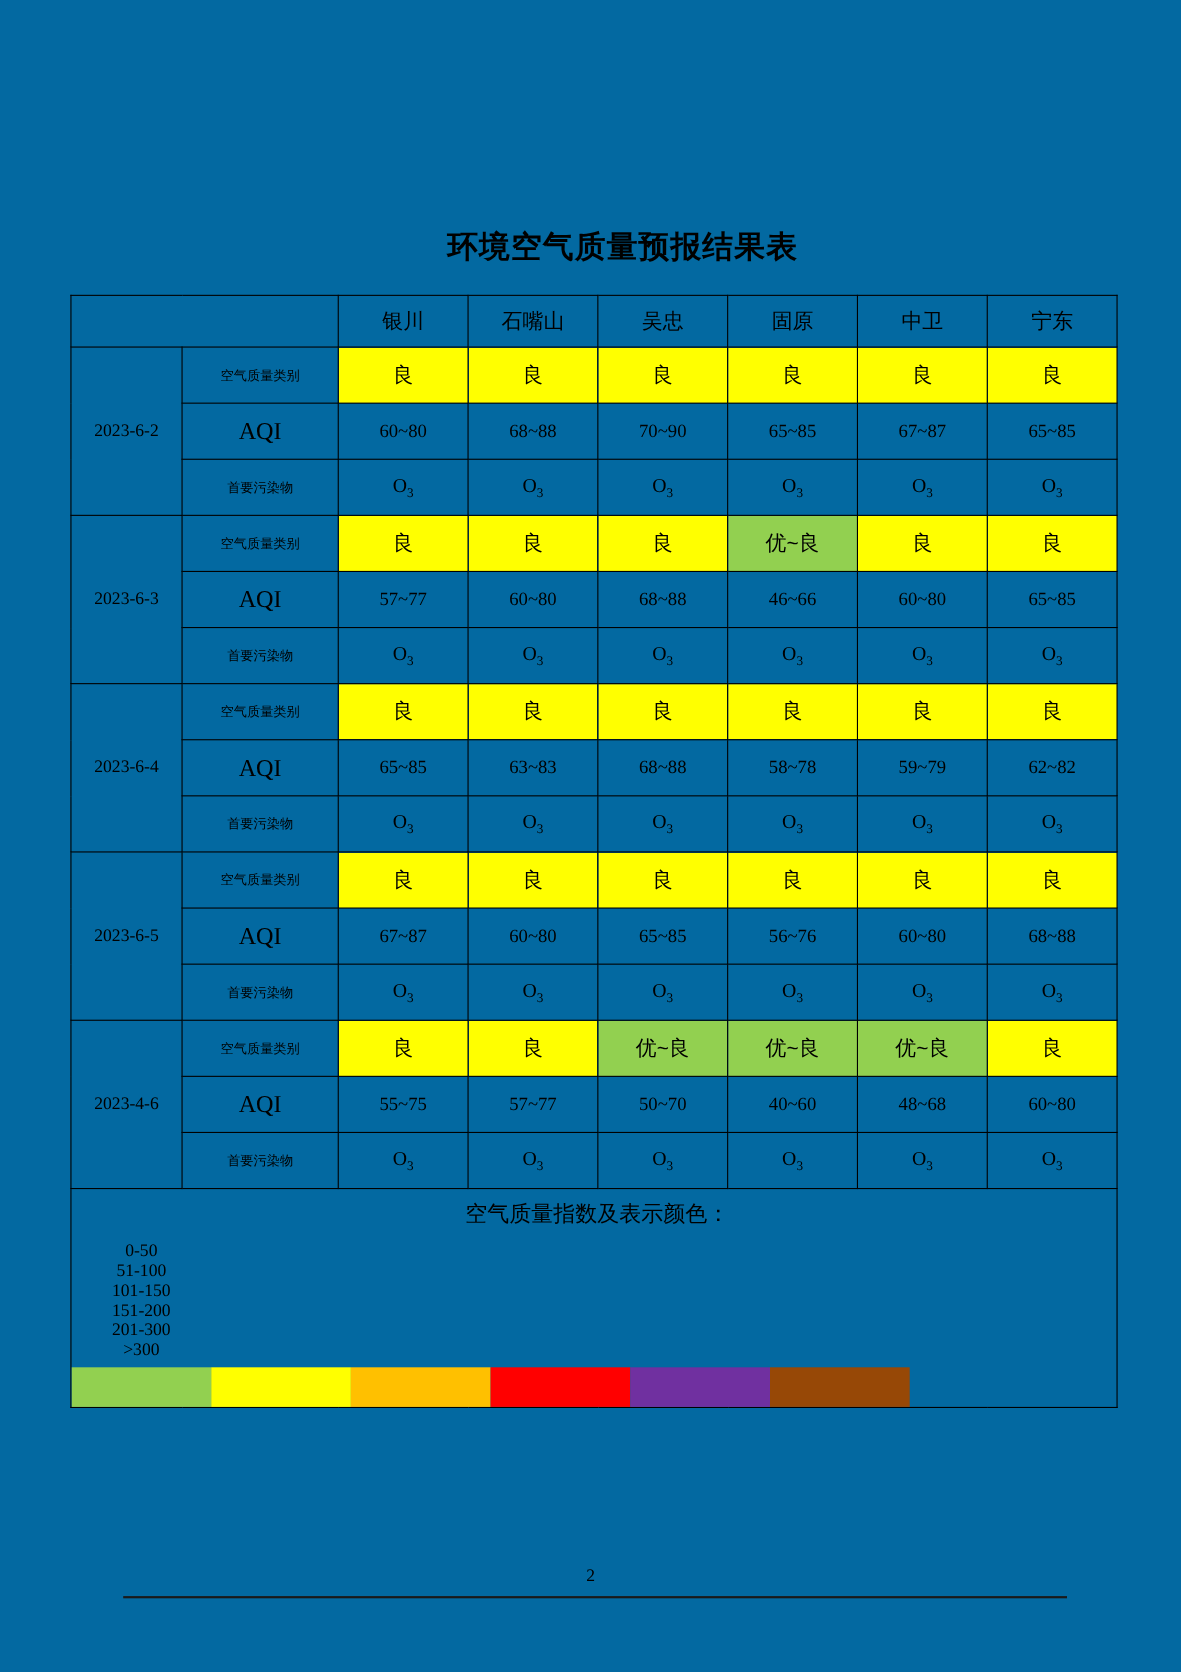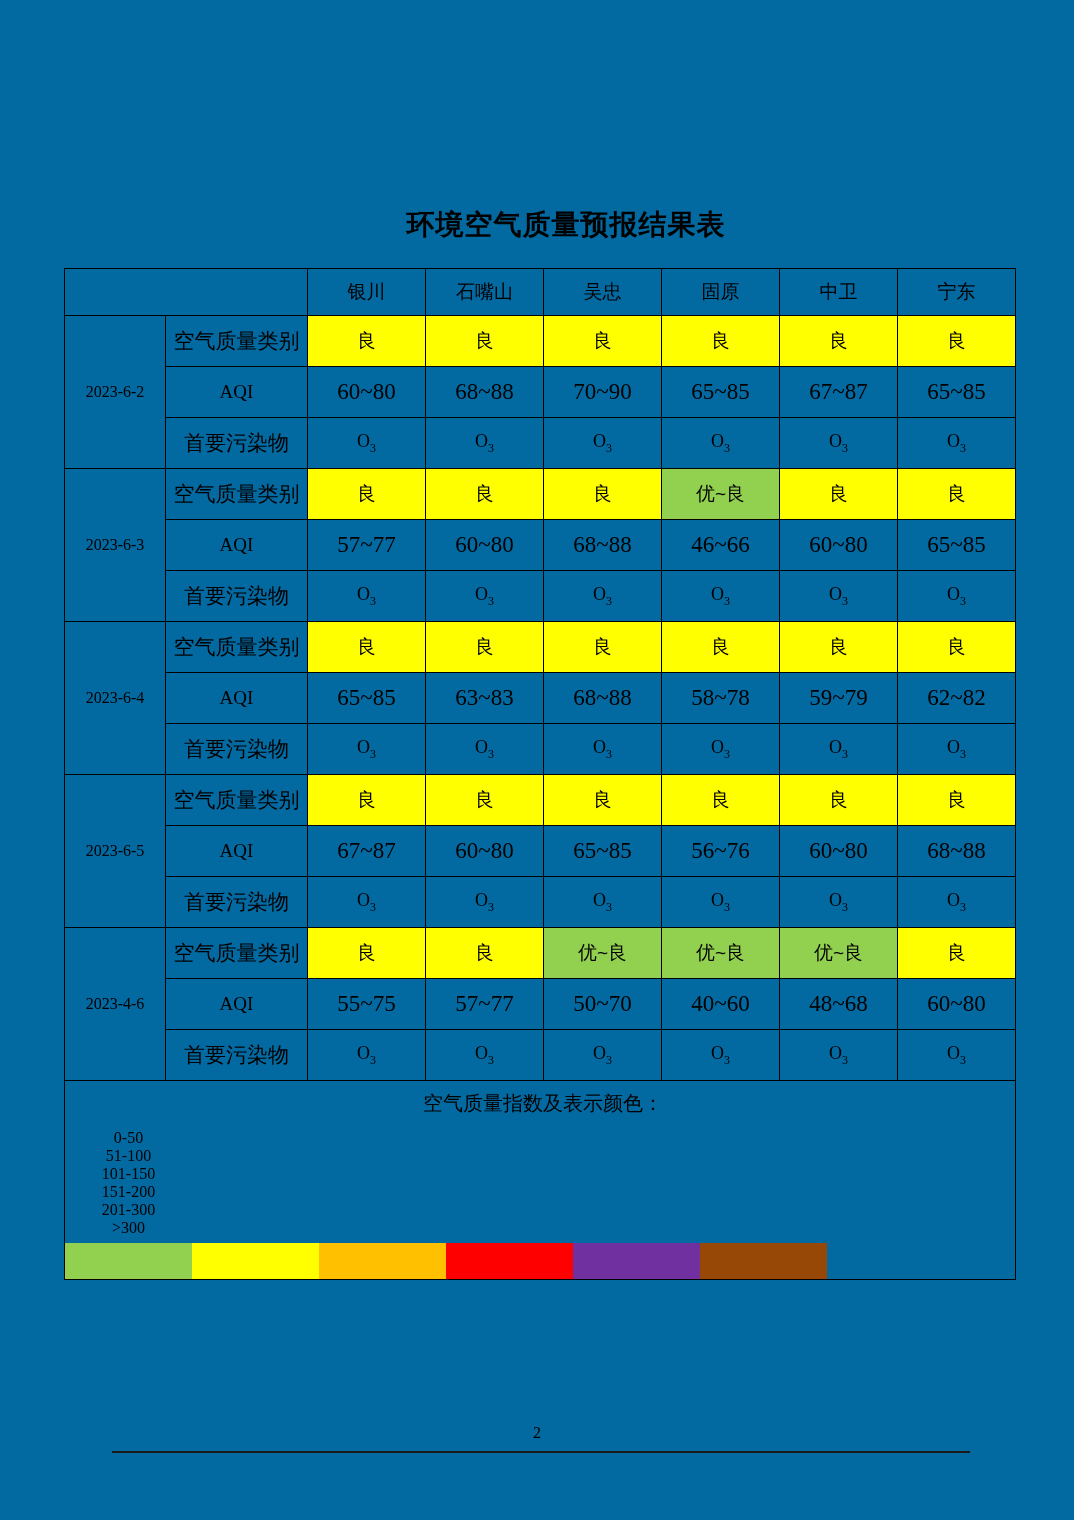--- a/index.html
+++ b/index.html
@@ -36,24 +36,24 @@
     overflow: hidden;
   }
   thead tr { height: 47px; padding-left: 41px; }
   tbody.data-body tr { height: 51px; }
   .city-header {
     font-weight: normal;
     font-size: 19px;
     font-family: "Liberation Sans", sans-serif;
   }
   .date-cell { font-family: "Liberation Serif", serif; font-size: 16px; }
-  .row-label.label-cjk { font-family: Liberation Mono, monospace; font-size: 21px; }
-  .row-label.label-serif { font-family: "Liberation Serif", serif; font-size: 19px; }
+  .row-label.label-cjk { font-family: Liberation Mono, monospace; font-size: 12px; }
+  .row-label.label-serif { font-family: "Liberation Serif", serif; font-size: 22px; }
   .cat-cell { font-size: 19px; font-family: "Liberation Sans", sans-serif; }
-  .aqi-cell { font-family: "Liberation Serif", serif; font-size: 23px; }
+  .aqi-cell { font-family: "Liberation Serif", serif; font-size: 17px; }
   .pol-cell { font-family: "Liberation Serif", serif; font-size: 18px; }
   .pol-cell sub { font-size: 12px; }
   .legend-cell {
     text-align: left;
     vertical-align: top;
     height: 144px;
     padding: 0;
   }
   .legend-title {
     font-family: "Liberation Sans", sans-serif;

